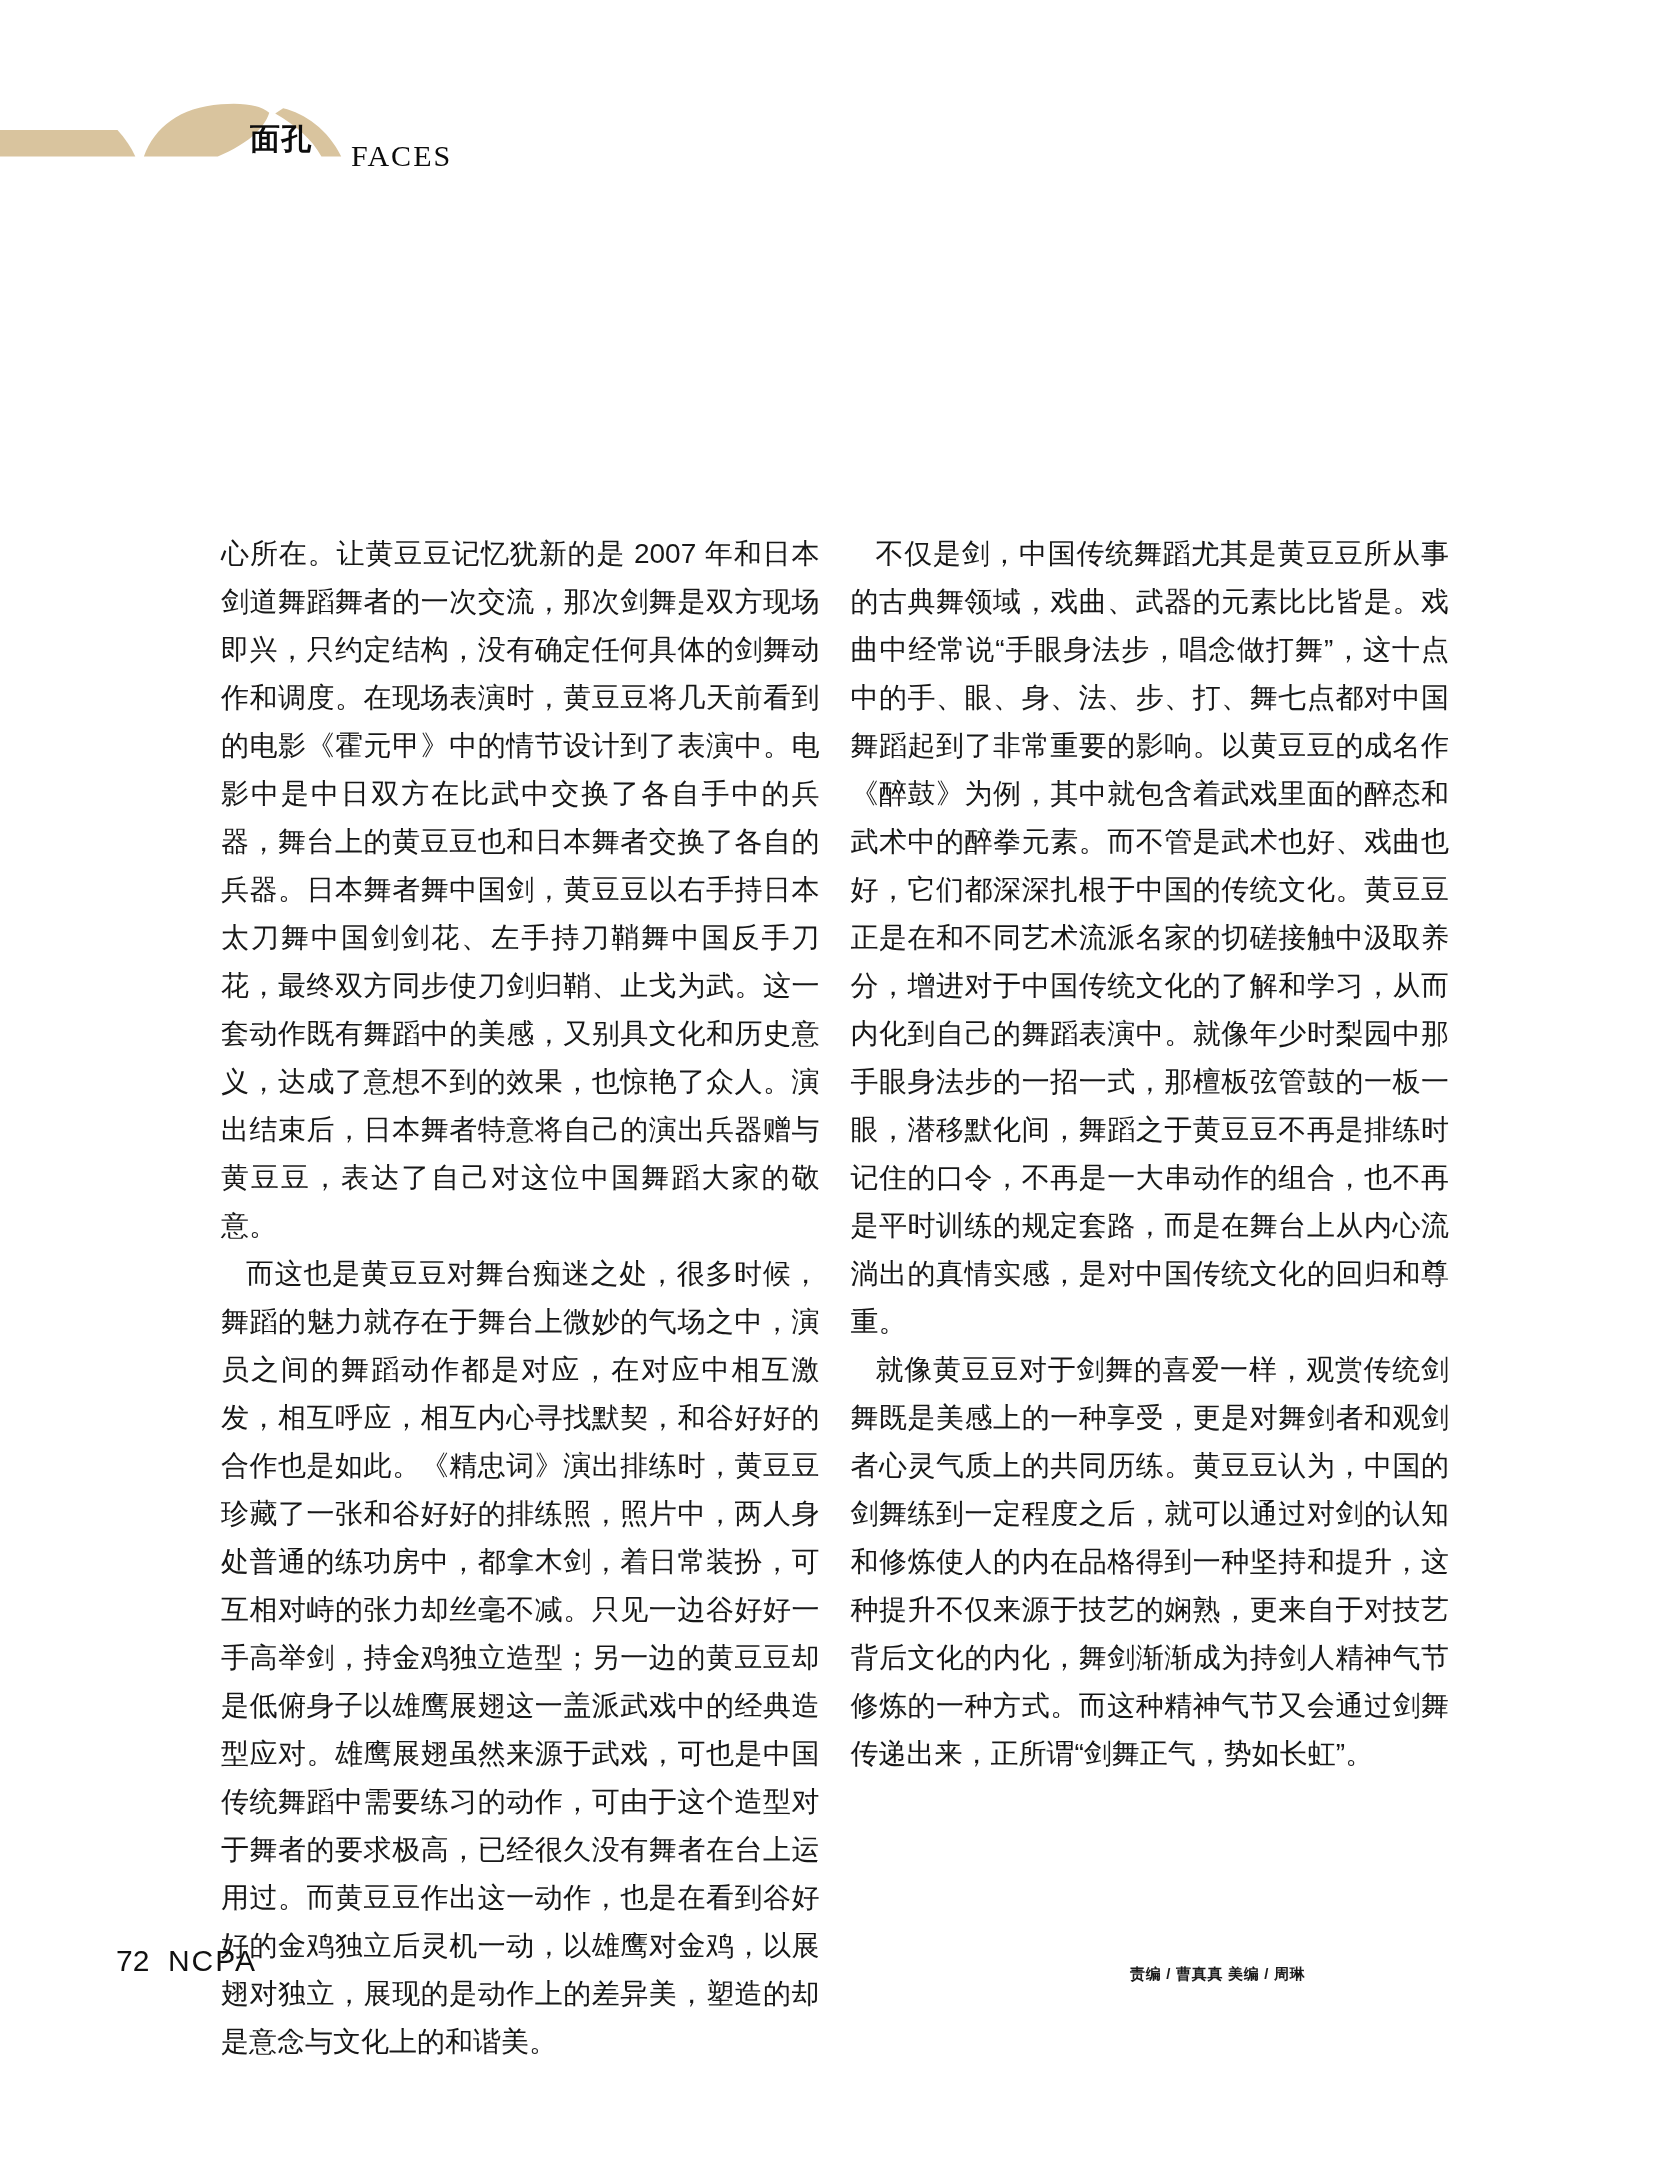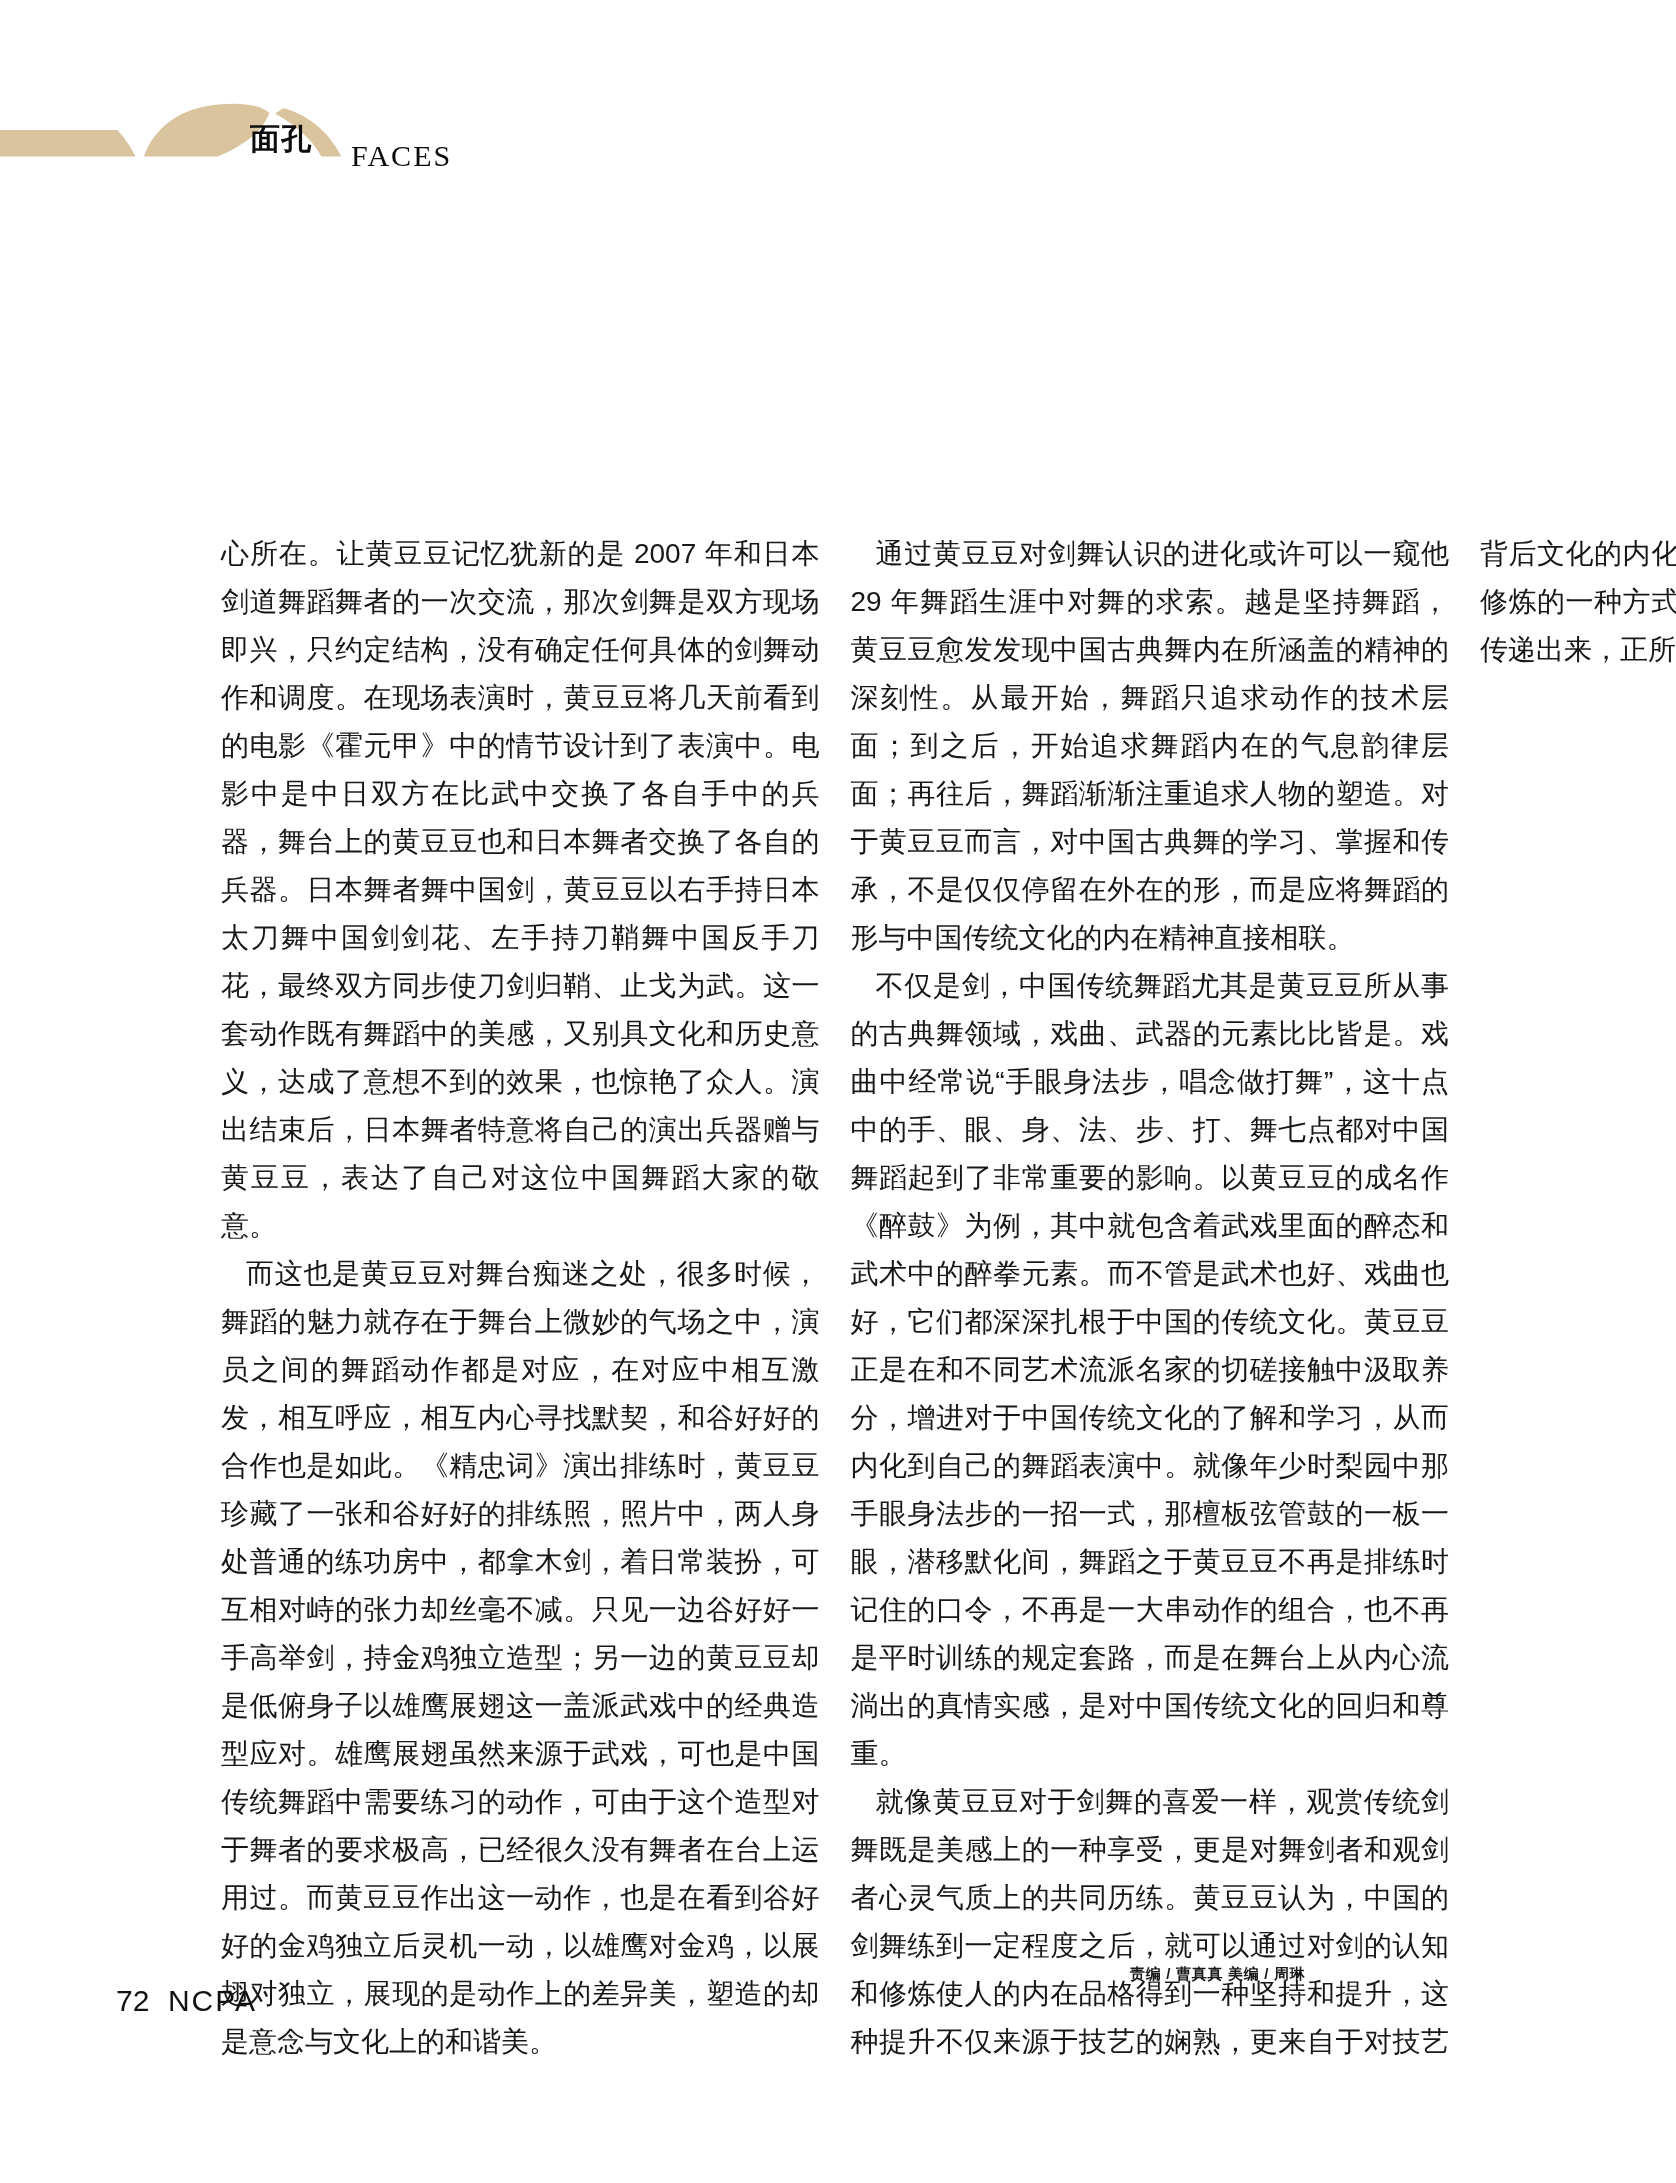--- a/index.html
+++ b/index.html
@@ -31,21 +31,21 @@
   }
   .article p{margin:0;padding:0;}
   .article p.indent{text-indent:25px;}
   
   .credits{
     position:absolute;left:1130px;top:1965px;
     font-size:15px;font-weight:bold;color:#1a1a1a;
     letter-spacing:0.7px;white-space:nowrap;
   }
   .page-footer{
-    position:absolute;left:116px;top:1984px;
+    position:absolute;left:116px;top:1944px;
     font-size:30px;color:#111;display:flex;gap:18.5px;align-items:baseline;
   }
   .page-footer .brand{letter-spacing:2px;}
 </style>
 </head>
 <body>
 
 <header>
   <svg class="header-graphic" viewBox="0 0 700 250" xmlns="http://www.w3.org/2000/svg" aria-hidden="true">
 
@@ -55,21 +55,20 @@
 
     <path fill="#d9c49e" d="M417,172 C448,190 472,210 487,237 L517,237 C497,196 462,172 429,164 Z"></path>
   </svg>
   <div class="cn-title">面孔</div>
   <div class="en-title">FACES</div>
 </header>
 
 <main class="article">
   <p class="para">心所在。让黄豆豆记忆犹新的是 2007 年和日本剑道舞蹈舞者的一次交流，那次剑舞是双方现场即兴，只约定结构，没有确定任何具体的剑舞动作和调度。在现场表演时，黄豆豆将几天前看到的电影《霍元甲》中的情节设计到了表演中。电影中是中日双方在比武中交换了各自手中的兵器，舞台上的黄豆豆也和日本舞者交换了各自的兵器。日本舞者舞中国剑，黄豆豆以右手持日本太刀舞中国剑剑花、左手持刀鞘舞中国反手刀花，最终双方同步使刀剑归鞘、止戈为武。这一套动作既有舞蹈中的美感，又别具文化和历史意义，达成了意想不到的效果，也惊艳了众人。演出结束后，日本舞者特意将自己的演出兵器赠与黄豆豆，表达了自己对这位中国舞蹈大家的敬意。</p>
   <p class="para indent">而这也是黄豆豆对舞台痴迷之处，很多时候，舞蹈的魅力就存在于舞台上微妙的气场之中，演员之间的舞蹈动作都是对应，在对应中相互激发，相互呼应，相互内心寻找默契，和谷好好的合作也是如此。《精忠词》演出排练时，黄豆豆珍藏了一张和谷好好的排练照，照片中，两人身处普通的练功房中，都拿木剑，着日常装扮，可互相对峙的张力却丝毫不减。只见一边谷好好一手高举剑，持金鸡独立造型；另一边的黄豆豆却是低俯身子以雄鹰展翅这一盖派武戏中的经典造型应对。雄鹰展翅虽然来源于武戏，可也是中国传统舞蹈中需要练习的动作，可由于这个造型对于舞者的要求极高，已经很久没有舞者在台上运用过。而黄豆豆作出这一动作，也是在看到谷好好的金鸡独立后灵机一动，以雄鹰对金鸡，以展翅对独立，展现的是动作上的差异美，塑造的却是意念与文化上的和谐美。</p>
-  <p class="para indent">通过黄豆豆对剑舞认识的进化或许可以一窥他 29 年舞蹈生涯中对舞的求索。越是坚持舞蹈，黄豆豆愈发发现中国古典舞内在所涵盖的精神的深刻性。从最开始，舞蹈只追求动作的技术层面；到之后，开始追求舞蹈内在的气息韵律层面；再往后，舞蹈渐渐注重追求人物的塑造。对于黄豆豆而言，对中国古典舞的学习、掌握和传承，不是仅仅停留在外在的形，而是应将舞蹈的形与中国传统文化的内在精神直接相联。</p>
   <p class="para indent">不仅是剑，中国传统舞蹈尤其是黄豆豆所从事的古典舞领域，戏曲、武器的元素比比皆是。戏曲中经常说“手眼身法步，唱念做打舞”，这十点中的手、眼、身、法、步、打、舞七点都对中国舞蹈起到了非常重要的影响。以黄豆豆的成名作《醉鼓》为例，其中就包含着武戏里面的醉态和武术中的醉拳元素。而不管是武术也好、戏曲也好，它们都深深扎根于中国的传统文化。黄豆豆正是在和不同艺术流派名家的切磋接触中汲取养分，增进对于中国传统文化的了解和学习，从而内化到自己的舞蹈表演中。就像年少时梨园中那手眼身法步的一招一式，那檀板弦管鼓的一板一眼，潜移默化间，舞蹈之于黄豆豆不再是排练时记住的口令，不再是一大串动作的组合，也不再是平时训练的规定套路，而是在舞台上从内心流淌出的真情实感，是对中国传统文化的回归和尊重。</p>
   <p class="para indent"><span>就像黄豆豆对于剑舞的喜爱一样，观赏传统剑舞既是美感上的一种享受，更是对舞剑者和观剑者心灵气质上的共同历练。黄豆豆认为，中国的剑舞练到一定程度之后，就可以通过对剑的认知和修炼使人的内在品格得到一种坚持和提升，这种提升不仅来源于技艺的娴熟，更来自于对技艺背后文化的内化，舞剑渐渐成为持剑人精神气节修炼的一种方式。而这种精神气节又会通过剑舞传递出来，正所谓“剑舞正气，势如长虹”。</span></p>
 </main>
 
 <div class="credits">责编 / 曹真真  美编 / 周琳</div>
 
 <footer class="page-footer">
   <span class="page-num">72</span>
   <span class="brand">NCPA</span>
 </footer>

